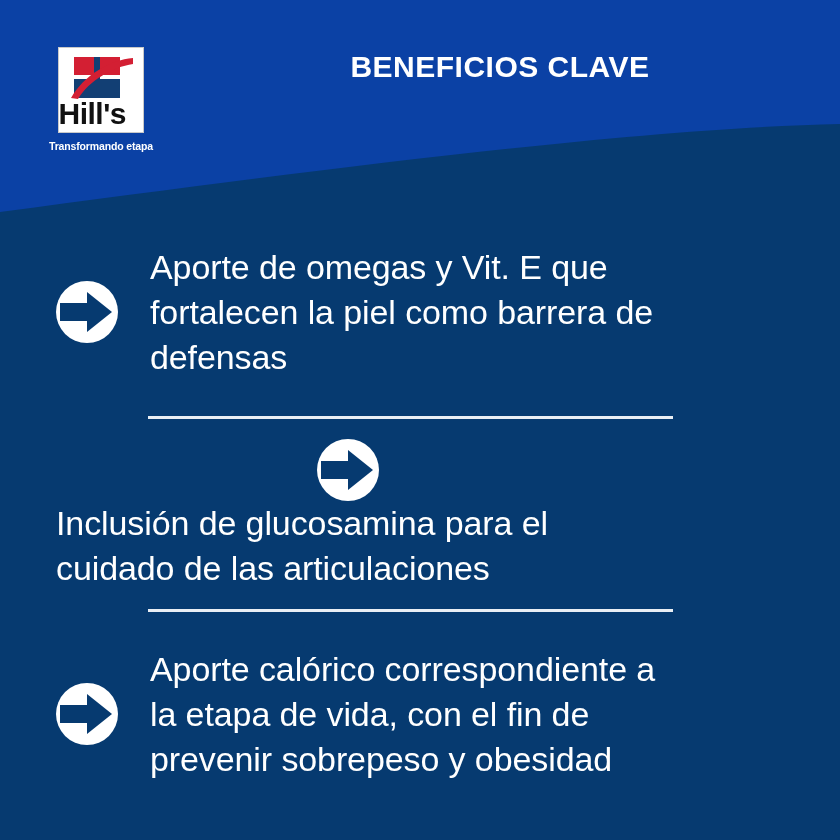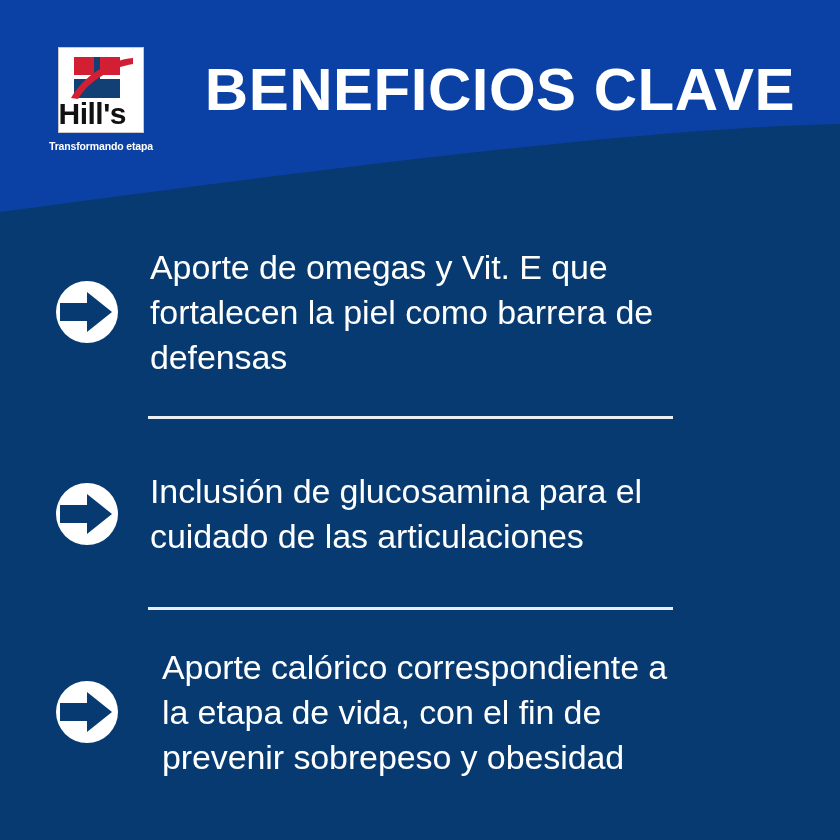--- a/index.html
+++ b/index.html
@@ -84,27 +84,27 @@
     font-size: 10.5px;
     letter-spacing: -0.15px;
     color: #ffffff;
     white-space: nowrap;
   }
 
   
   .header-title {
     position: absolute;
     left: 200px;
-    top: 65px;
+    top: 42px;
     width: 600px;
     z-index: 6;
     text-align: center;
     font-family: "Liberation Sans", sans-serif;
     font-weight: bold;
-    font-size: 60px;
+    font-size: 30px;
     line-height: 50px;
     letter-spacing: 0.5px;
     color: #ffffff;
     white-space: nowrap;
   }
 
   
   .benefits {
     position: absolute;
     left: 0;
@@ -142,22 +142,22 @@
     box-sizing: border-box;
   }
   .divider {
     height: 3px;
     background: #e9eef4;
     width: 100%;
   }
 
   
   .row-1 { min-height: 168px; }
-  .row-2 { min-height: 150px; }
-  .row-3 { min-height: 168px; gap: 12px; }
+  .row-2 { min-height: 150px; flex-direction: column; }
+  .row-3 { min-height: 168px; }
   .gap-1 { height: 20px; }
   .gap-2 { height: 18px; }
 </style>
 </head>
 <body>
 
 <div id="poster">
 
   <div class="header-band">
     <svg viewBox="0 0 840 230" preserveAspectRatio="none" xmlns="http://www.w3.org/2000/svg">

